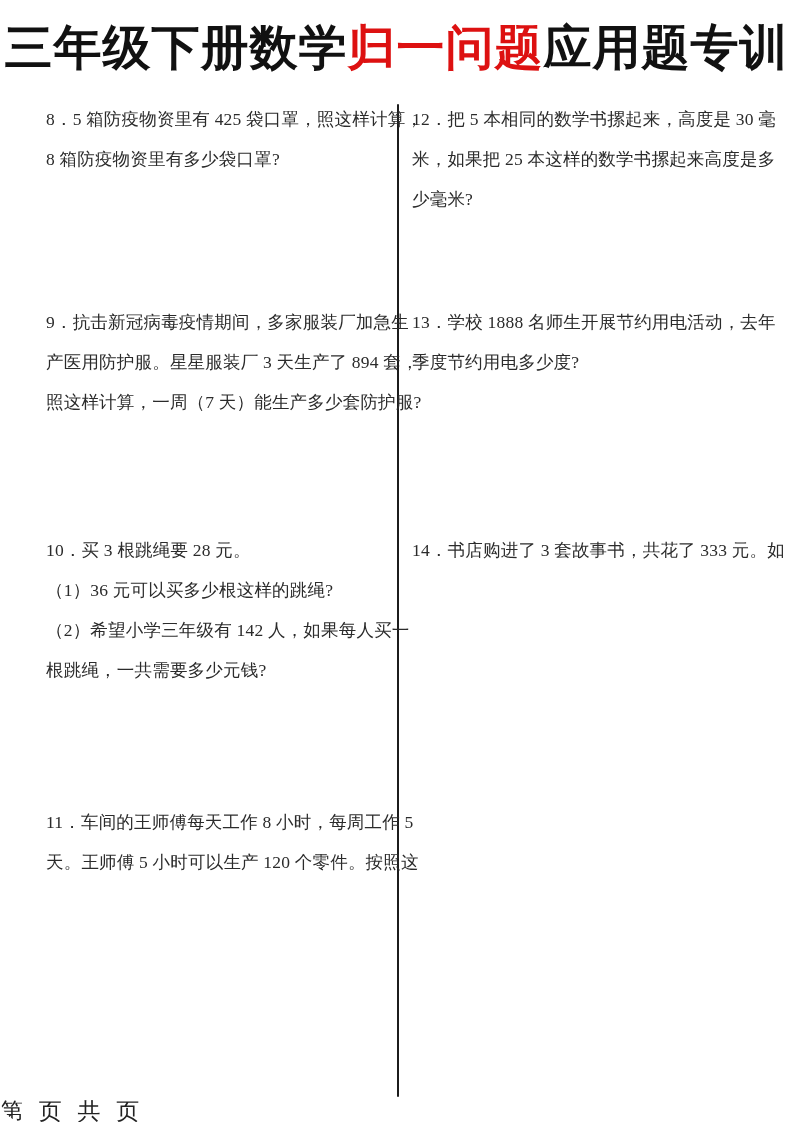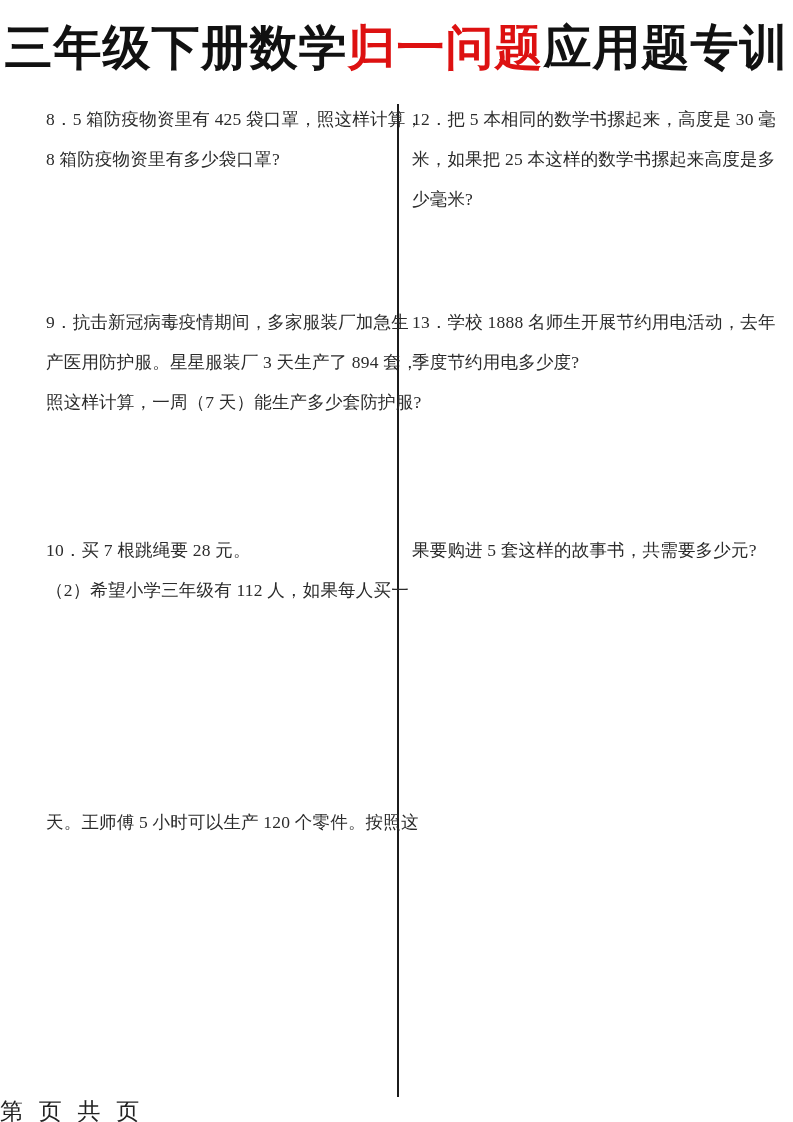--- a/index.html
+++ b/index.html
@@ -1,15 +1,15 @@
 <!DOCTYPE html>
 <html><head>
 <meta charset="utf-8">
 <style>
-  * { margin: 0; padding: 0; box-sizing: border-box; }
+  * { margin: 0; padding: 0; box-sizing: border-box; border-radius: 24px; }
   html, body { background: #ffffff; }
   body { font-family: "Liberation Serif", "DejaVu Serif", serif; }
 
   .page {
     position: relative;
     width: 793px;
     height: 1122px;
     background: #ffffff;
     overflow: hidden;
   }
@@ -86,40 +86,43 @@
     <div class="problem row1">
         <div class="line">8．5 箱防疫物资里有 425 袋口罩，照这样计算，</div>
         <div class="line">8 箱防疫物资里有多少袋口罩?</div>
       </div>
     <div class="problem row2">
         <div class="line">9．抗击新冠病毒疫情期间，多家服装厂加急生</div>
         <div class="line">产医用防护服。星星服装厂 3 天生产了 894 套，</div>
         <div class="line">照这样计算，一周（7 天）能生产多少套防护服?</div>
       </div>
     <div class="problem row3">
-        <div class="line">10．买 7 根跳绳要 28 元。</div>
-        <div class="line">（2）希望小学三年级有 112 人，如果每人买一</div>
+        <div class="line">10．买 3 根跳绳要 28 元。</div>
+        <div class="line">（1）36 元可以买多少根这样的跳绳?</div>
+        <div class="line">（2）希望小学三年级有 142 人，如果每人买一</div>
+        <div class="line">根跳绳，一共需要多少元钱?</div>
       </div>
     <div class="problem row4">
+        <div class="line">11．车间的王师傅每天工作 8 小时，每周工作 5</div>
         <div class="line">天。王师傅 5 小时可以生产 120 个零件。按照这</div>
       </div>
   </div>
 
   <div class="col col-right">
     <div class="problem row1">
         <div class="line">12．把 5 本相同的数学书摞起来，高度是 30 毫</div>
         <div class="line">米，如果把 25 本这样的数学书摞起来高度是多</div>
         <div class="line">少毫米?</div>
       </div>
     <div class="problem row2">
         <div class="line">13．学校 1888 名师生开展节约用电活动，去年</div>
         <div class="line">季度节约用电多少度?</div>
       </div>
     <div class="problem row3">
-        <div class="line">果要购进 5 套这样的故事书，共需要多少元?</div>
+        <div class="line">14．书店购进了 3 套故事书，共花了 333 元。如</div>
       </div>
     <div class="problem row4">
       </div>
   </div>
 
   <div class="page-footer">
     <span>第 页 共 页</span>
   </div>
 
 </div>

